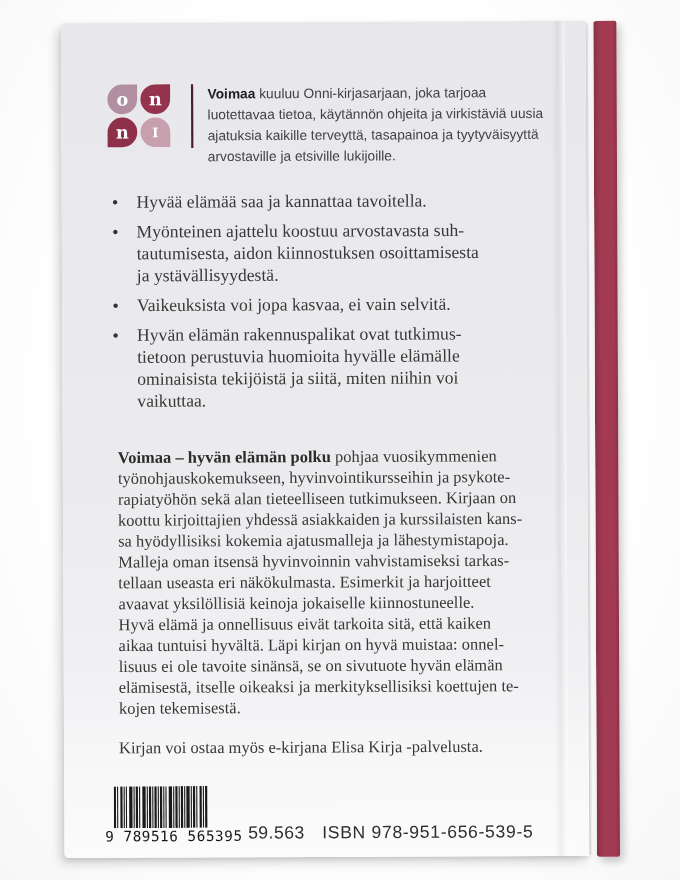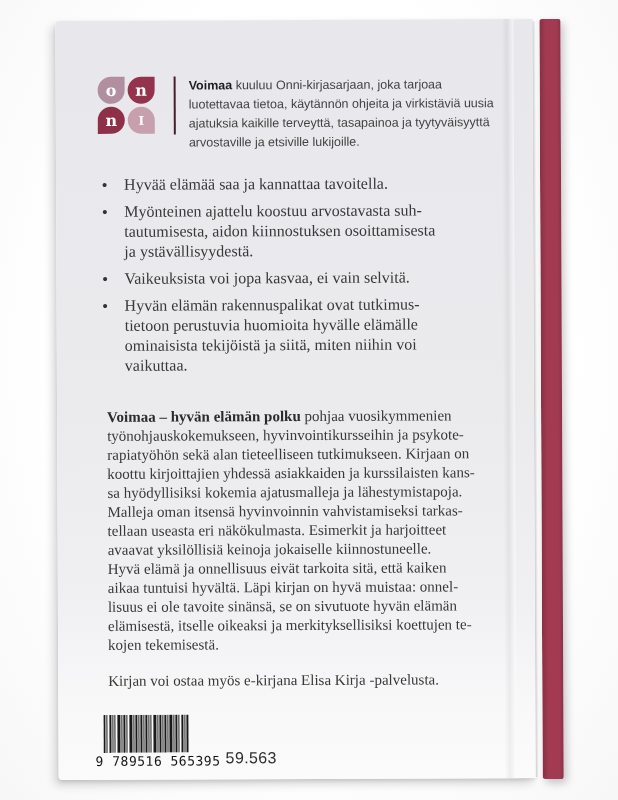--- a/index.html
+++ b/index.html
@@ -199,17 +199,18 @@
             <rect x="78" y="0" width="2" height="38"></rect>
               <rect x="81" y="0" width="1" height="38"></rect>
             <rect x="83" y="0" width="2" height="38"></rect>
           </g>
         </svg>
         <div class="barcode-digits">9 789516 565395</div>
       </div>
 
       <div class="codes">
         <span class="product-code">59.563</span>
+        <span class="isbn">ISBN 978-951-656-539-5</span>
       </div>
 
     </div>
   </div>
 </div>
 
 </body></html>

